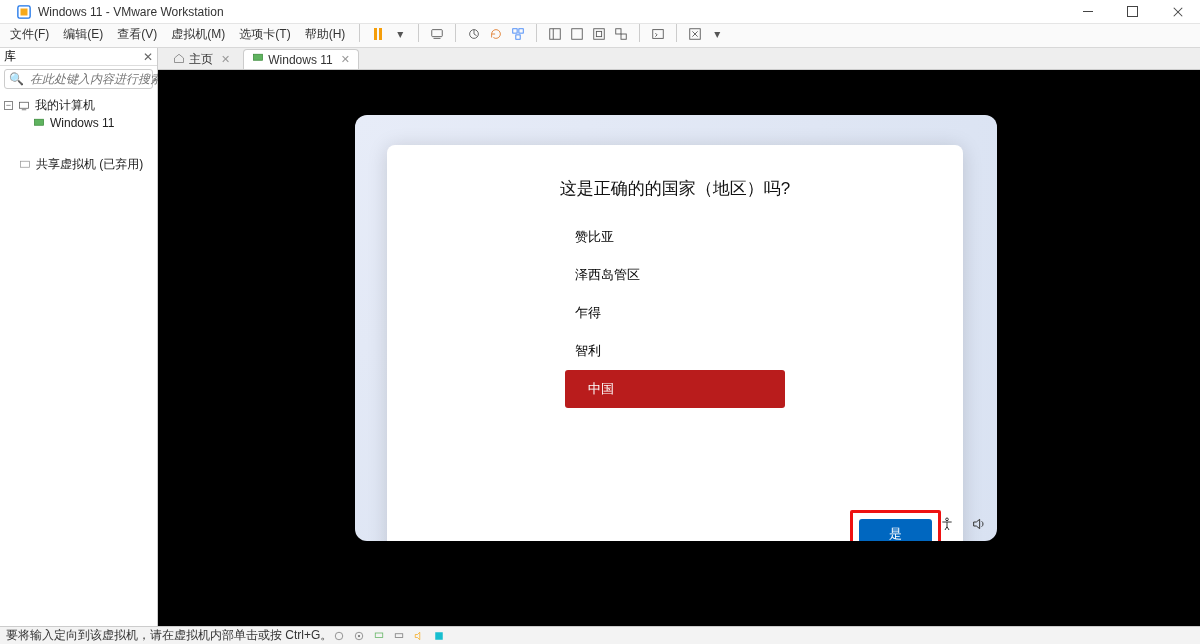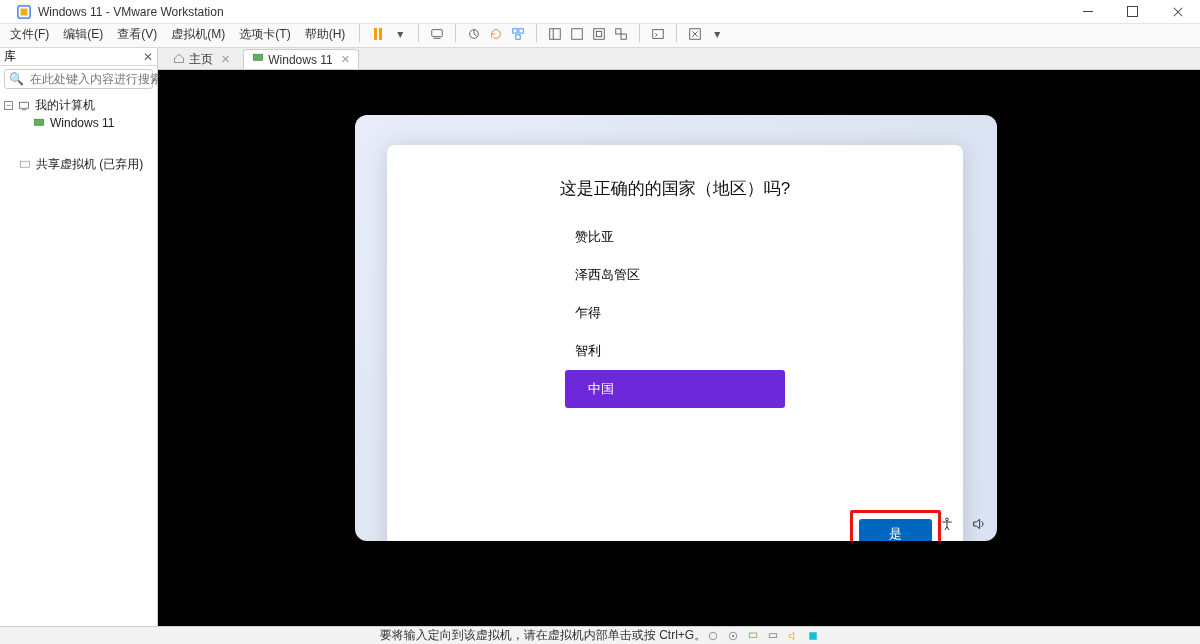--- a/index.html
+++ b/index.html
@@ -30,21 +30,21 @@
   .tb-icon { width:20px; height:20px; display:flex; align-items:center; justify-content:center; color:#555; }
   .pause-icon { color:#f59e0b; display:flex; gap:2px; }
   .pause-icon span { width:3px; height:12px; background:#f59e0b; }
 
   
   .body { display:flex; height: calc(644px - 24px - 24px - 18px); }
   .sidebar { width: 158px; border-right: 1px solid #ccc; display:flex; flex-direction:column; background:#fff; }
   .sidebar-header { height:18px; display:flex; align-items:center; padding: 0 4px; font-size:12px; border-bottom:1px solid #ddd; justify-content: space-between;}
   .sidebar-header .x { color:#666; }
   .search-box { margin:3px 4px; height:20px; display:flex; align-items:center; border:1px solid #ccc; border-radius:3px; padding:0 4px; gap:4px; color:#777; }
-  .search-box input { flex:1; border:0; outline:0; font-size:12px; color:#222; background:transparent; }
+  .search-box input { flex:1; border:0; outline:0; font-size:12px; color:#222; background:transparent;font-style:italic; }
   .tree { padding: 4px 4px; font-size:12px; color:#222; }
   .tree-row { display:flex; align-items:center; gap:4px; padding:1px 0; }
   .tree-row.lvl1 { padding-left: 0px; }
   .tree-row.lvl2 { padding-left: 14px; margin-top: 24px; }
   .tree-row.lvl3 { padding-left: 28px; }
   .tree-collapse { width:9px; height:9px; border:1px solid #888; display:flex; align-items:center; justify-content:center; font-size:9px; line-height:1; color:#666; }
   .tree-icon { width:14px; display:flex; justify-content:center; }
 
   
   .main { flex:1; display:flex; flex-direction:column; background:#f3f3f3; }
@@ -56,28 +56,28 @@
   .vm-view { flex:1; background:#000; position:relative; overflow: hidden; }
 
   
   .oobe-container { position:absolute; top:45px; left:197px; width:642px; height:426px;
      background: radial-gradient(circle at top left, #e7ecf8, #dfe6f4 60%, #d9e2f2); border-radius:12px; overflow:hidden; }
   .oobe-card { position:absolute; top:30px; left:32px; right:34px; height:425px; background:#fff; border-radius:8px;
      display:flex; flex-direction:column; padding: 20px 0 0 0; box-shadow: 0 2px 20px rgba(0,0,0,0.15); }
   .oobe-title { font-size:17px; text-align:center; color:#111; margin: 12px 0 8px 0; font-weight:400; }
   .oobe-list { flex:1; display:flex; flex-direction:column; align-items:center; padding-top:10px; gap:0; }
   .oobe-item { width:220px; padding:10px 10px; font-size:13px; color:#000000; border-radius:3px; text-align:left; }
-  .oobe-item.selected { background:#6d28d9; color:#fff;padding-left:23px; }
+  .oobe-item.selected { background:#b91c1c; color:#fff;padding-left:23px; }
   .oobe-confirm-wrap { border:3px solid #e11; border-radius:2px; padding:6px 6px; align-self:flex-end; margin:6px 22px 12px 0; }
   .oobe-confirm { background:#0067c0; color:#fff; padding:6px 30px; font-size:13px; border-radius:3px; border:none; }
   .oobe-tray { position:absolute; bottom:6px; right:10px; display:flex; gap:16px; color:#333; }
   .oobe-tray svg { width:16px; height:16px; }
 
   
-  .status-bar { height:18px; display:flex; align-items:center; padding:0 6px; font-size:12px; color:#333; border-top:1px solid #ccc; background:#f3f3f3; justify-content:center; }
+  .status-bar { height:18px; display:flex; align-items:center; padding:0 6px; font-size:12px; color:#333; border-top:1px solid #ccc; background:#f3f3f3; justify-content:flex-start; }
   .status-right { display:flex; gap:6px; align-items:center; }
   .status-right .dot { width:14px; height:14px; display:flex; align-items:center; justify-content:center; }
 </style>
 </head>
 <body>
 
 <div class="title-bar">
   <div class="app-icon">
     <svg width="14" height="14" viewBox="0 0 16 16">
         <rect x="1" y="1" width="14" height="14" rx="2" fill="none" stroke="#1a73e8" stroke-width="1.5"></rect>

